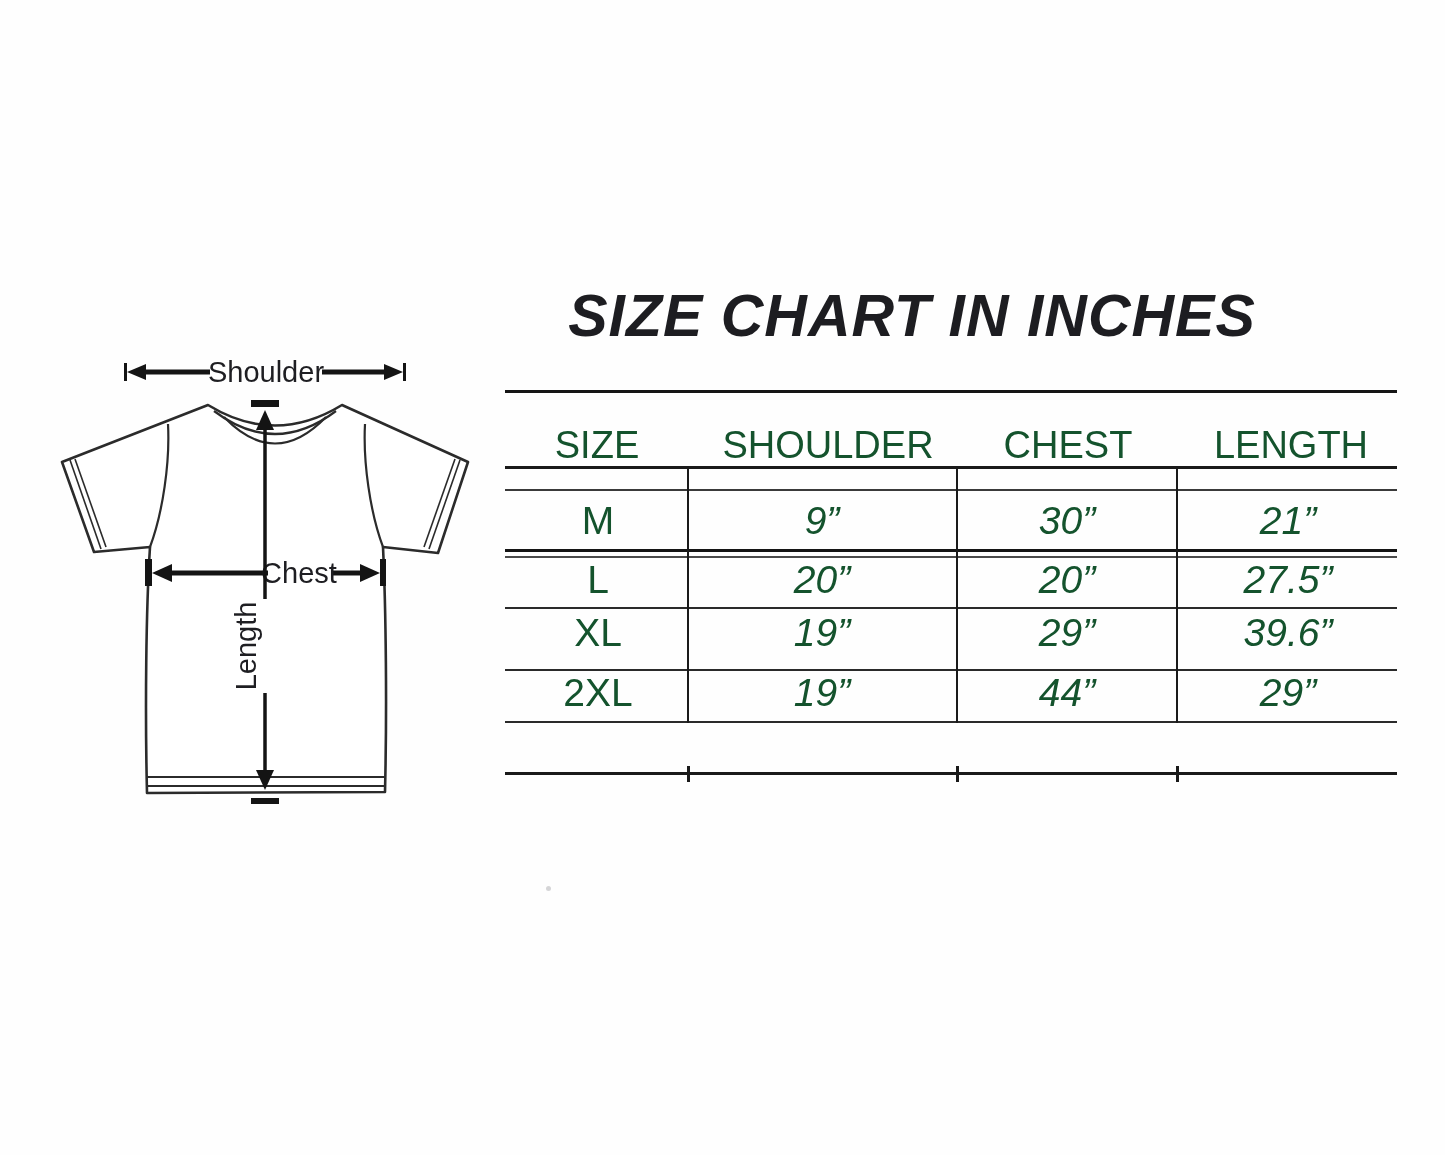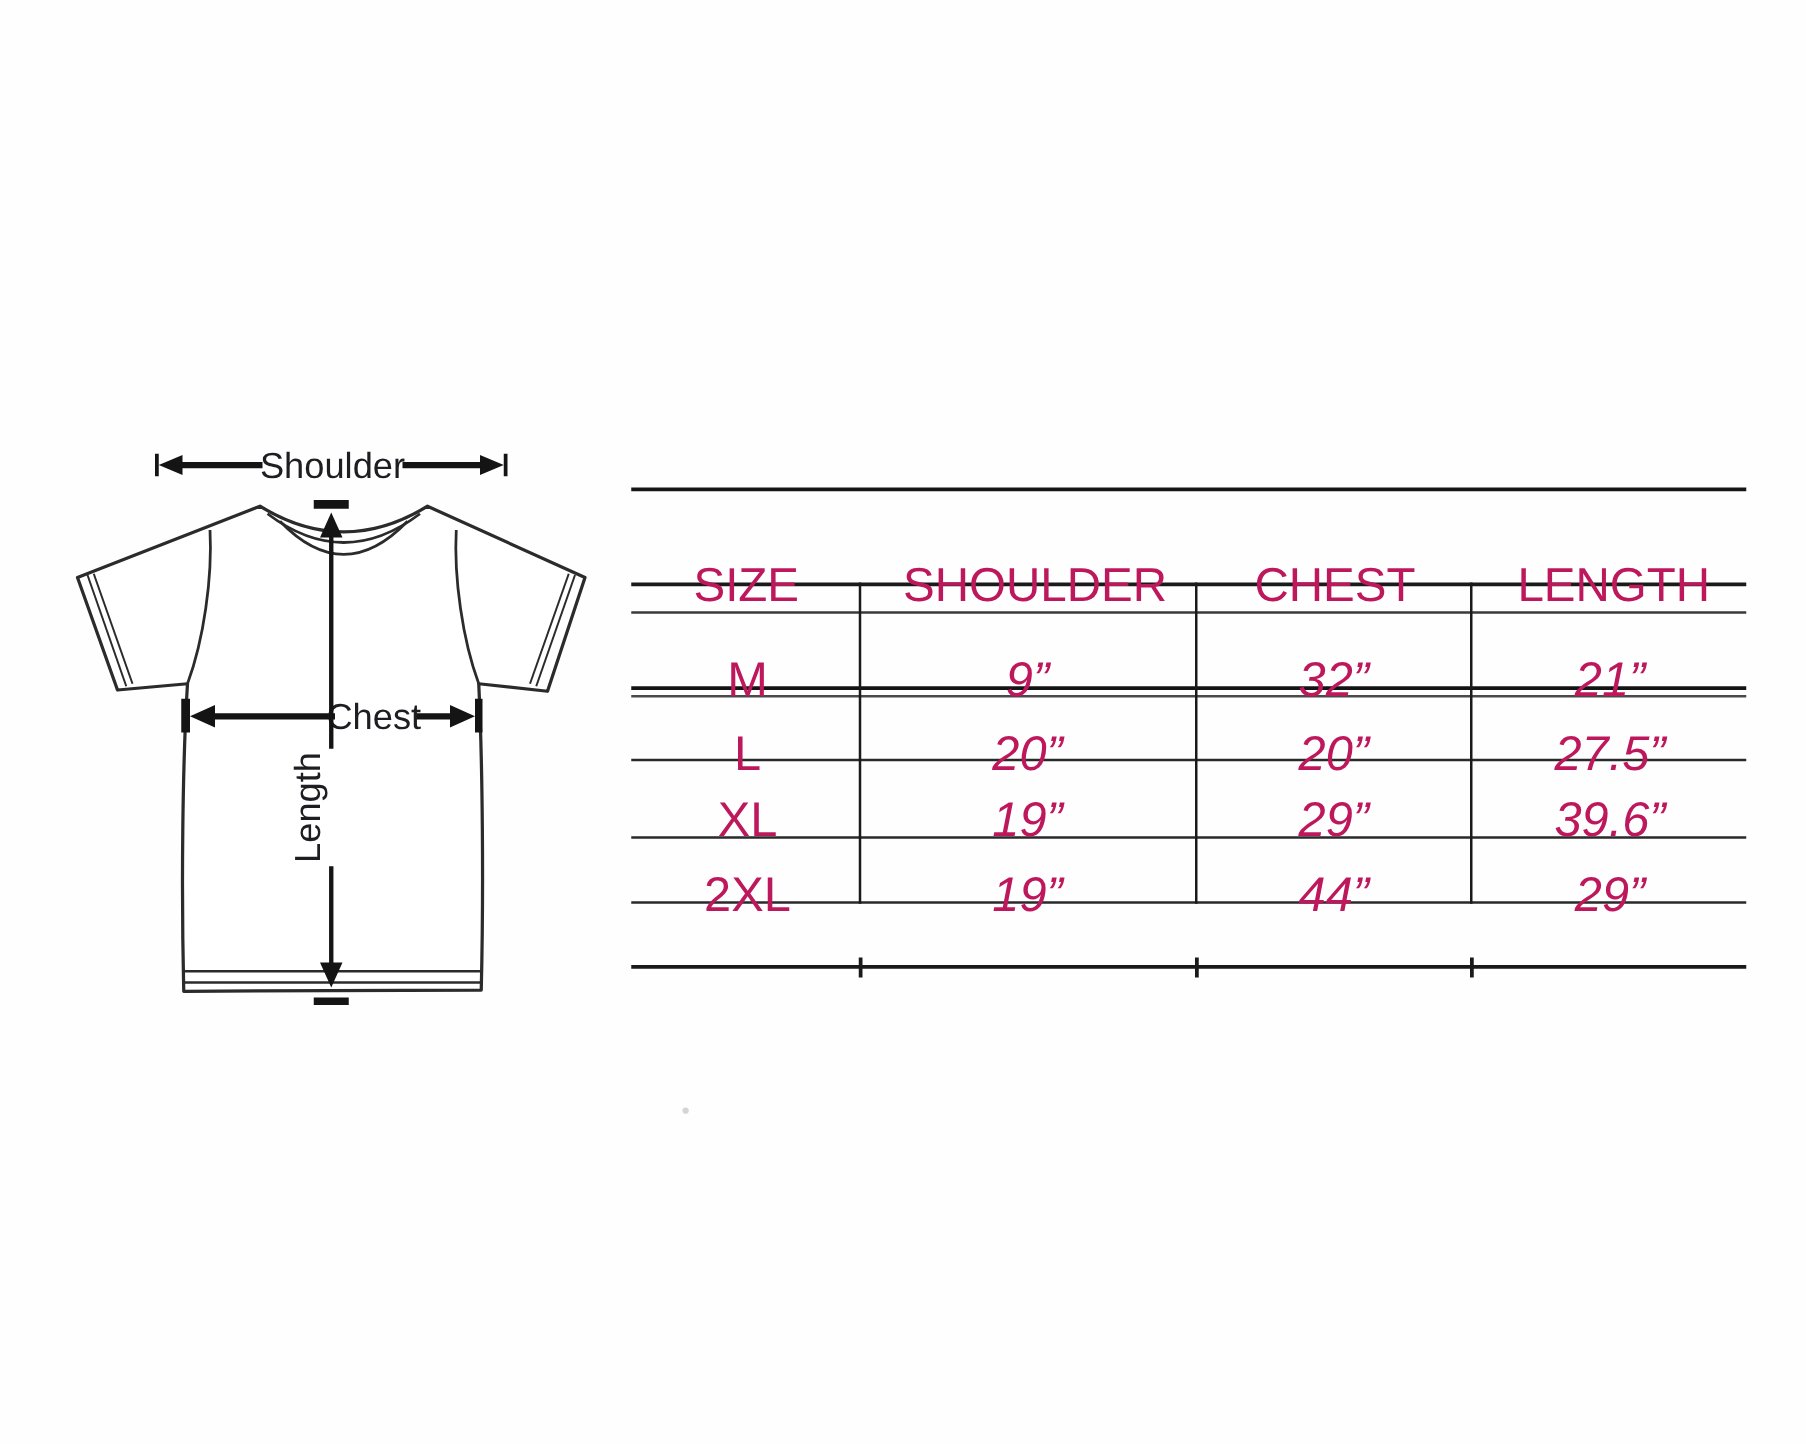--- a/index.html
+++ b/index.html
@@ -9,23 +9,22 @@
   }
   .title{
     position:absolute;left:462px;top:282px;width:900px;text-align:center;
     font-size:59px;font-style:italic;font-weight:600;letter-spacing:1px;color:#1d1d21;
     white-space:nowrap;
   }
   .hline{position:absolute;left:505px;width:892px;}
   .vline{position:absolute;top:466px;height:257px;width:2px;background:#1a1a1a;}
   .vtick{position:absolute;top:766px;height:16px;width:3px;background:#1a1a1a;}
   .cell{
-    position:absolute;transform:translate(-50%,-50%);font-size:39px;color:#be185d;
+    position:absolute;transform:translate(-50%,-50%);font-size:39px;color:#14532d;
     white-space:nowrap;
-    margin-top:24px;
   }
   .cell.hdr{font-size:38px;letter-spacing:0px;}
   .cell.val{font-style:italic;}
   .dot{position:absolute;left:546px;top:886px;width:5px;height:5px;border-radius:50%;
     background:#c3c3c6;opacity:.7;}
   svg text{font-family:"Liberation Sans", sans-serif;fill:#1e1e22;}
 </style>
 </head>
 <body>
 
@@ -93,20 +92,21 @@
       <rect x="211" y="50" width="28" height="7" stroke="none"></rect>
       <rect x="211" y="448" width="28" height="6" stroke="none"></rect>
       <polygon points="225,60 216,80 234,80" stroke="none"></polygon>
       <polygon points="225,440 216,420 234,420" stroke="none"></polygon>
       <line x1="225" y1="78" x2="225" y2="249" stroke-width="3.5"></line>
       <line x1="225" y1="343" x2="225" y2="422" stroke-width="3.5"></line>
     </g>
     <text x="0" y="0" text-anchor="middle" font-size="29" transform="translate(216,296) rotate(-90)">Length</text>
   </svg>
 
+  <div class="title">SIZE CHART IN INCHES</div>
 
   <div class="hline" style="top:390px;height:3px;background:#151515;"></div>
   <div class="hline" style="top:466px;height:3px;background:#1a1a1a;"></div>
   <div class="hline" style="top:489px;height:2px;background:#3a3a3a;"></div>
   <div class="hline" style="top:549px;height:4px;border-top:3px solid #141414;border-bottom:2px solid #4a4a4a;"></div>
   <div class="hline" style="top:607px;height:2px;background:#2a2a2a;"></div>
   <div class="hline" style="top:669px;height:2px;background:#2a2a2a;"></div>
   <div class="hline" style="top:721px;height:2px;background:#2a2a2a;"></div>
   <div class="hline" style="top:772px;height:3px;background:#1a1a1a;"></div>
 
@@ -117,21 +117,21 @@
   <div class="vtick" style="left:956px;"></div>
   <div class="vtick" style="left:1176px;"></div>
 
   <div class="cell hdr" style="left:597px; top:445px;">SIZE</div>
   <div class="cell hdr" style="left:828px; top:445px;">SHOULDER</div>
   <div class="cell hdr" style="left:1068px;top:445px;">CHEST</div>
   <div class="cell hdr" style="left:1291px;top:445px;">LENGTH</div>
 
   <div class="cell" style="left:598px; top:521px;">M</div>
   <div class="cell val" style="left:822px; top:521px;">9”</div>
-  <div class="cell val" style="left:1067px;top:521px;">32”</div>
+  <div class="cell val" style="left:1067px;top:521px;">30”</div>
   <div class="cell val" style="left:1288px;top:521px;">21”</div>
 
   <div class="cell" style="left:598px; top:580px;">L</div>
   <div class="cell val" style="left:822px; top:580px;">20”</div>
   <div class="cell val" style="left:1067px;top:580px;">20”</div>
   <div class="cell val" style="left:1288px;top:580px;">27.5”</div>
 
   <div class="cell" style="left:598px; top:633px;">XL</div>
   <div class="cell val" style="left:822px; top:633px;">19”</div>
   <div class="cell val" style="left:1067px;top:633px;">29”</div>

